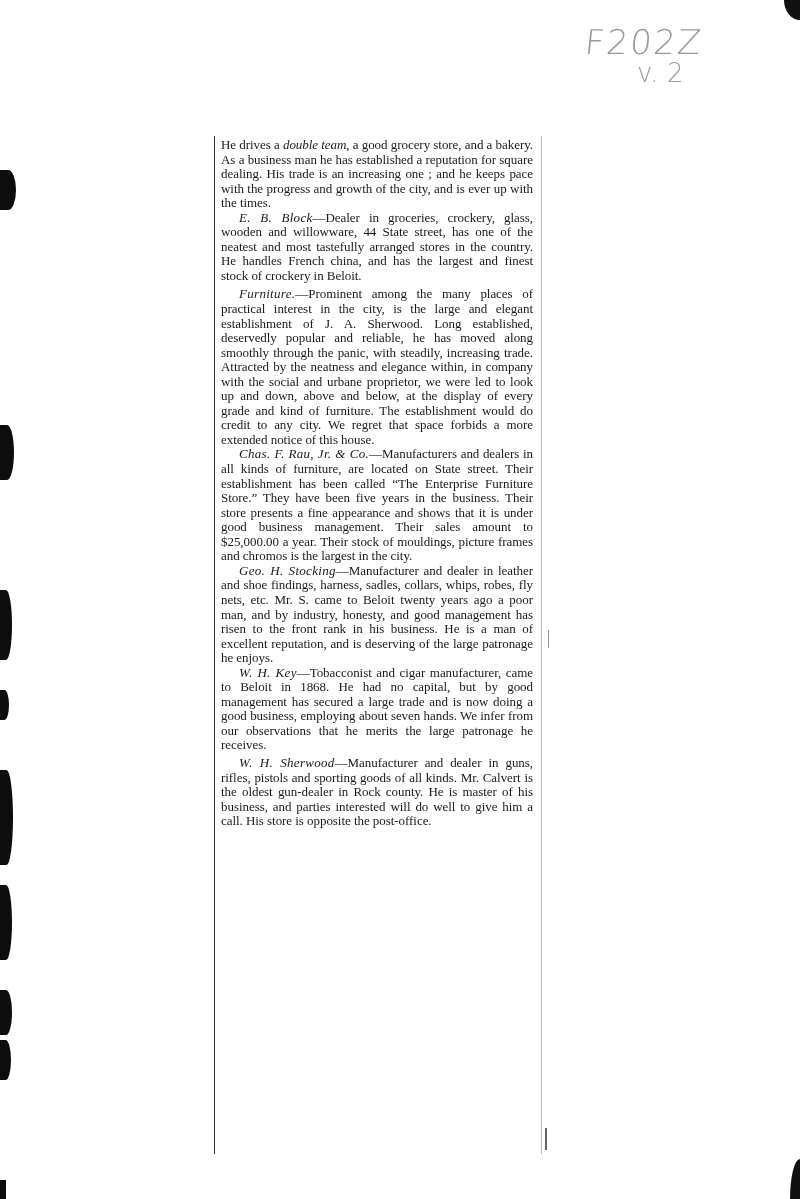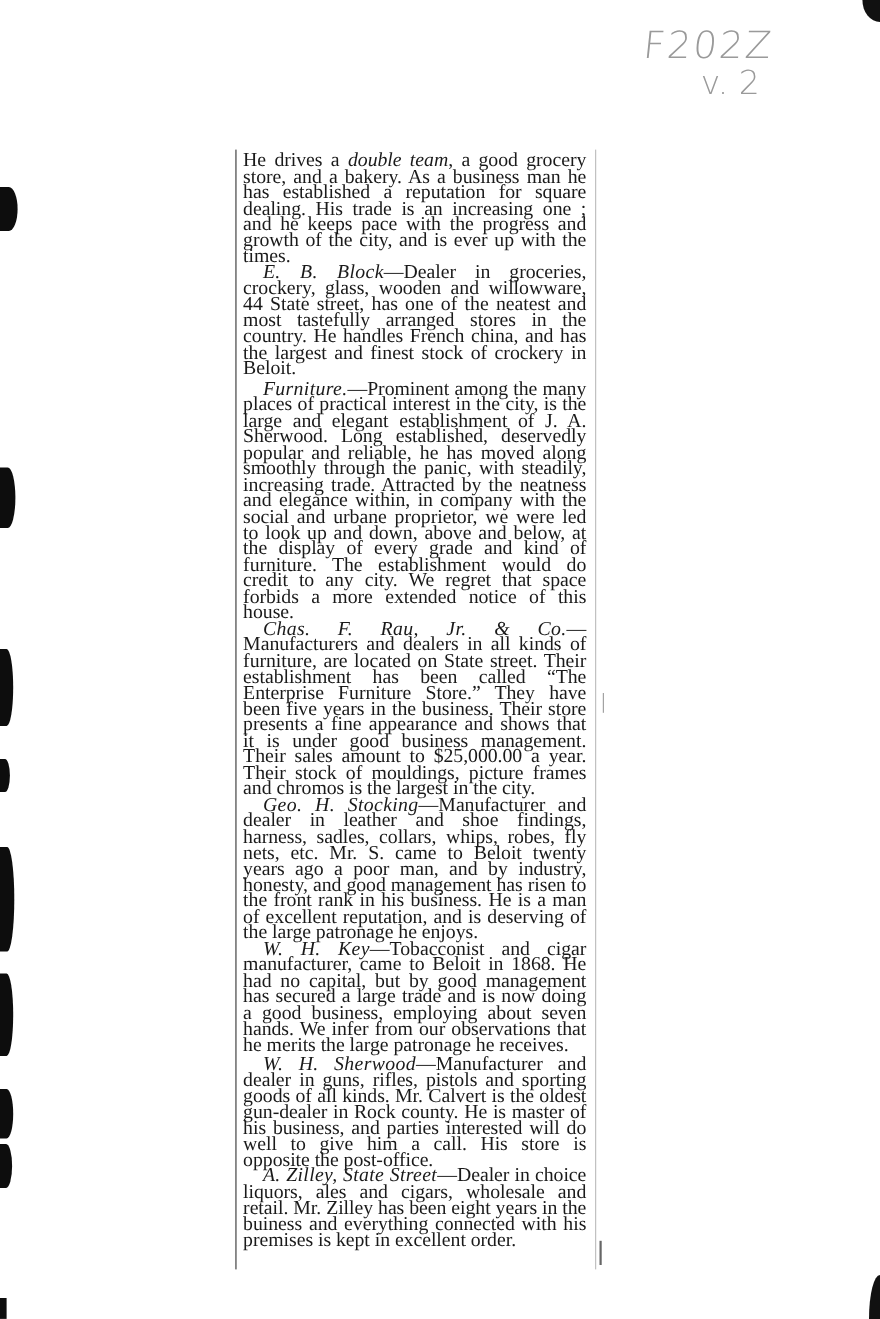--- a/index.html
+++ b/index.html
@@ -17,41 +17,41 @@
   
   .callno {
     position:absolute; left:585px; top:22px;
     font-family: "DejaVu Sans", sans-serif;
     color:#9a9a9a; font-size:34px; letter-spacing:2px;
     font-weight:200; transform:skewX(-6deg);
   }
   .callno-vol {
     position:absolute; left:637px; top:58px;
     font-family: "DejaVu Sans", sans-serif;
-    color:#9a9a9a; font-size:30px; font-weight:200;
+    color:#9a9a9a; font-size:26px; font-weight:200;
   }
   .corner-curl {
     position:absolute; right:0; top:0; width:16px; height:20px;
     background:#111; border-bottom-left-radius:16px 20px;
   }
   .corner-curl-b {
     position:absolute; right:0; bottom:0; width:10px; height:40px;
     background:#111; border-top-left-radius:10px 40px;
   }
 
   
   .clipping {
     position:absolute; left:214px; top:136px; width:328px; height:1018px;
     border-left:1.5px solid #333;
     border-right:1px solid #bbb;
     box-sizing:border-box;
     padding:2px 8px 0 6px;
   }
   .para {
-    margin:0; font-size:18px; line-height:14.55px;
+    margin:0; font-size:13px; line-height:14.55px;
     text-align:justify; hyphens:manual;
     letter-spacing:-0.05px;
   }
   .para + .para { text-indent:18px; }
   .para.first { text-indent:0; }
   .lead { font-style:italic; letter-spacing:0.3px; }
   .ital { font-style:italic; }
 </style>
 </head>
 <body>
@@ -84,19 +84,18 @@
 
     <p class="para"><span class="lead">Chas. F. Rau, Jr. &amp; Co.</span><span>—Manufacturers and dealers in all kinds of furniture, are located on State street.  Their establishment has been called “The Enterprise Furniture Store.”  They have been five years in the business.  Their store presents a fine appearance and shows that it is under good business management.  Their sales amount to $25,000.00 a year.  Their stock of mouldings, picture frames and chromos is the largest in the city.</span></p>
 
     <p class="para"><span class="lead">Geo. H. Stocking</span><span>—Manufacturer and dealer in leather and shoe findings, harness, sadles, collars, whips, robes, fly nets, etc. Mr. S. came to Beloit twenty years ago a poor man, and by industry, honesty, and good management has risen to the front rank in his business.  He is a man of excellent reputation, and is deserving of the large patronage he enjoys.</span></p>
 
     <p class="para"><span class="lead">W. H. Key</span><span>—Tobacconist and cigar manufacturer, came to Beloit in 1868.  He had no capital, but by good management has secured a large trade and is now doing a good business, employing about seven hands.  We infer from our observations that he merits the large patronage he receives.</span></p>
 
     <p class="para" style="margin-top:3px"><span class="lead">W. H. Sherwood</span><span>—Manufacturer and dealer in guns, rifles, pistols and sporting goods of all kinds.  Mr. Calvert is the oldest gun-dealer in Rock county.  He is master of his business, and parties interested will do well to give him a call.  His store is opposite the post-office.</span></p>
 
 
-    <p class="para"><span class="lead">A. Zilley, State Street</span><span>—Dealer in choice liquors, ales and cigars, wholesale and retail. Mr. Zilley has been eight years in the buiness and everything connected with his premises is kept in excellent order.</span></p>
 
   </div>
 
   <div style="position:absolute;left:548px;top:630px;width:1px;height:18px;background:#999;"></div>
   <div style="position:absolute;left:545px;top:1128px;width:1.5px;height:22px;background:#666;"></div>
 </div>
 
 </body></html>

